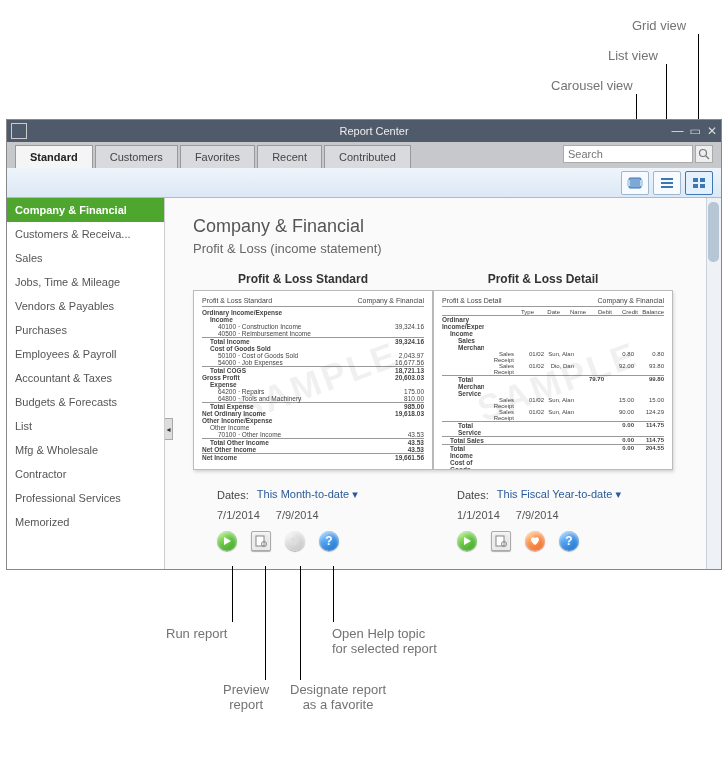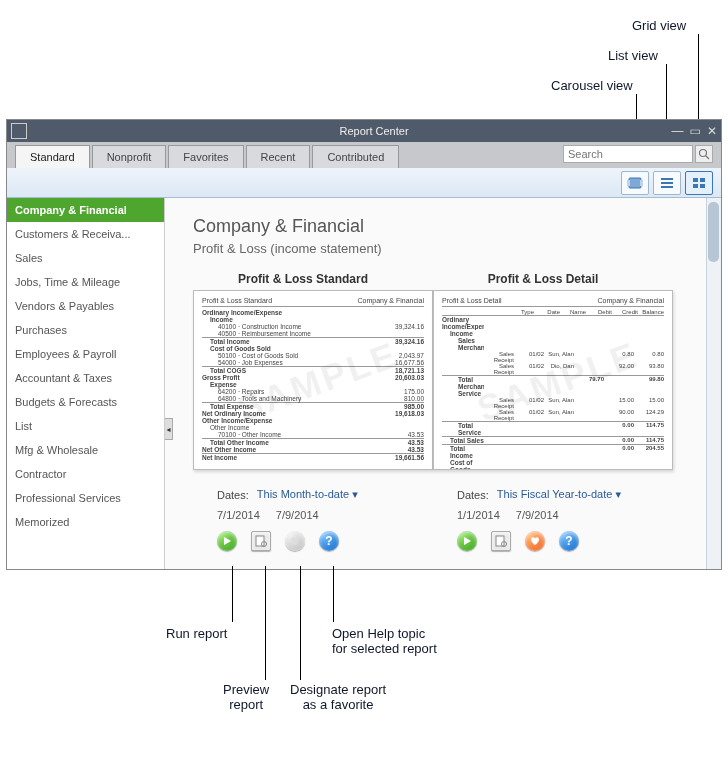--- a/index.html
+++ b/index.html
@@ -8,21 +8,21 @@
     background: #fff;
     width: 728px;
     height: 768px;
     position: relative;
     color: #333;
     font-size: 12px;
   }
   .callout {
     position: absolute;
     font-size: 13px;
-    color: #0f172a;
+    color: #737373;
   }
   .callout-line {
     position: absolute;
     background: #000;
   }
   .window {
     position: absolute;
     top: 119px;
     left: 6px;
     width: 716px;
@@ -54,21 +54,21 @@
     font-size: 11px;
     background: #d9dadd;
     border: 1px solid #999;
     border-bottom: none;
     margin-right: 2px;
     color: #444;
     cursor: pointer;
   }
   .tab.active {
     background: #f5f5f5;
-    font-weight: normal;
+    font-weight: bold;
     color: #222;
   }
   .searchwrap {
     position: absolute;
     right: 8px;
     top: 3px;
     display: flex;
     align-items: center;
   }
   .searchwrap input {
@@ -212,21 +212,21 @@
     <div class="title">Report Center</div>
     <div class="win-ctrls">
       <span>—</span>
       <span>▭</span>
       <span>✕</span>
     </div>
   </div>
 
   <div class="tabbar">
     <div class="tab active">Standard</div>
-    <div class="tab">Nonprofit</div>
+    <div class="tab">Customers</div>
     <div class="tab">Favorites</div>
     <div class="tab">Recent</div>
     <div class="tab">Contributed</div>
     <div class="searchwrap">
       <input placeholder="Search" style="">
       <div class="mag">
         <svg width="12" height="12" viewBox="0 0 12 12">
             <circle cx="5" cy="5" r="3.5" fill="none" stroke="#777" stroke-width="1.2"></circle>
             <line x1="8" y1="8" x2="11" y2="11" stroke="#777" stroke-width="1.2"></line>
           </svg>

